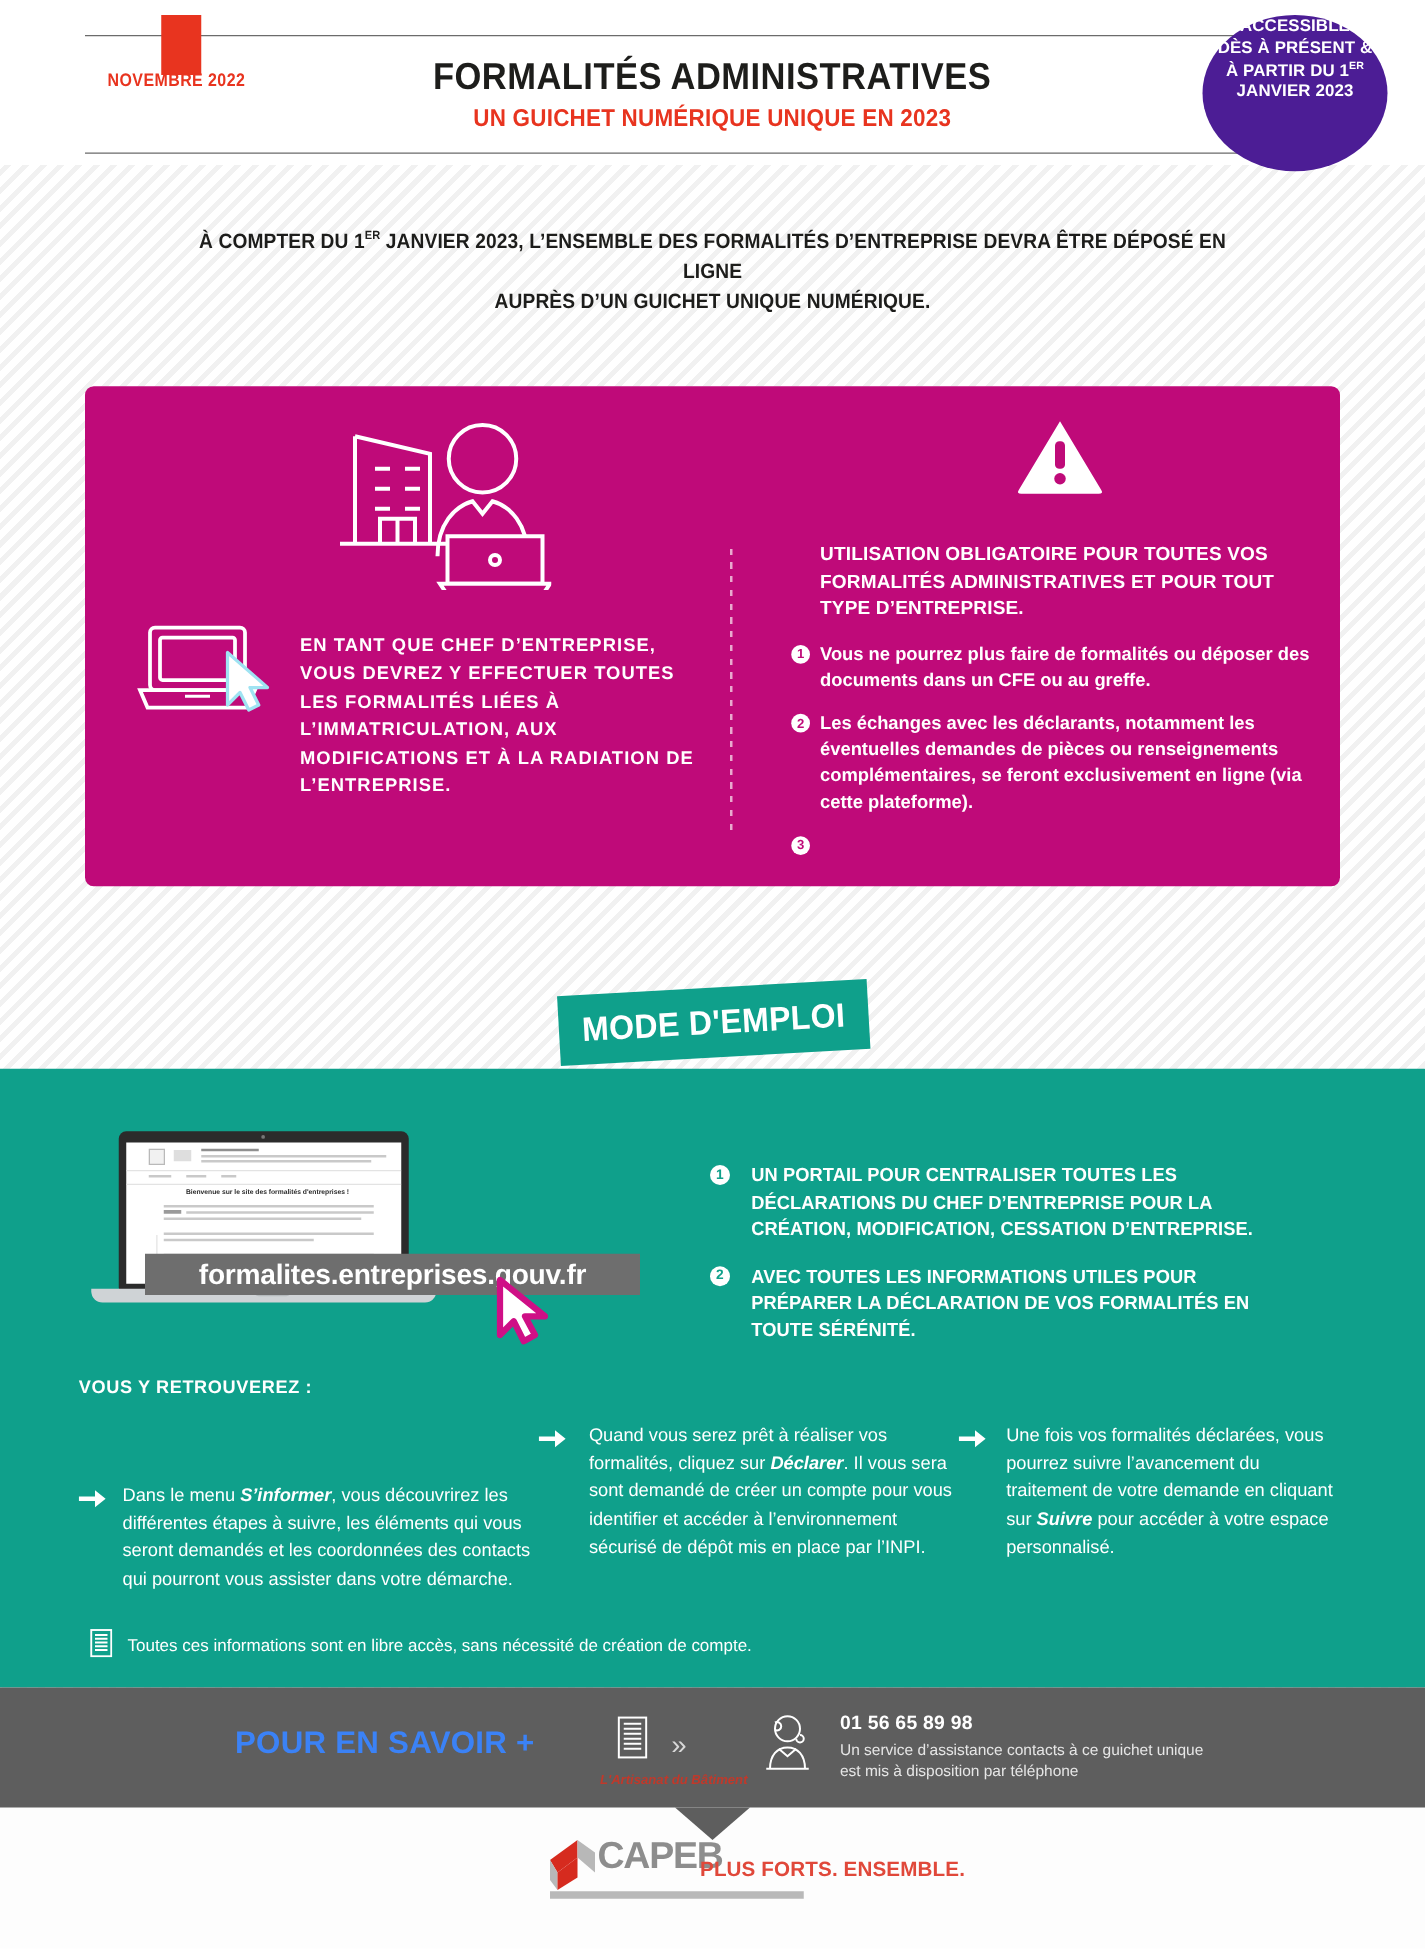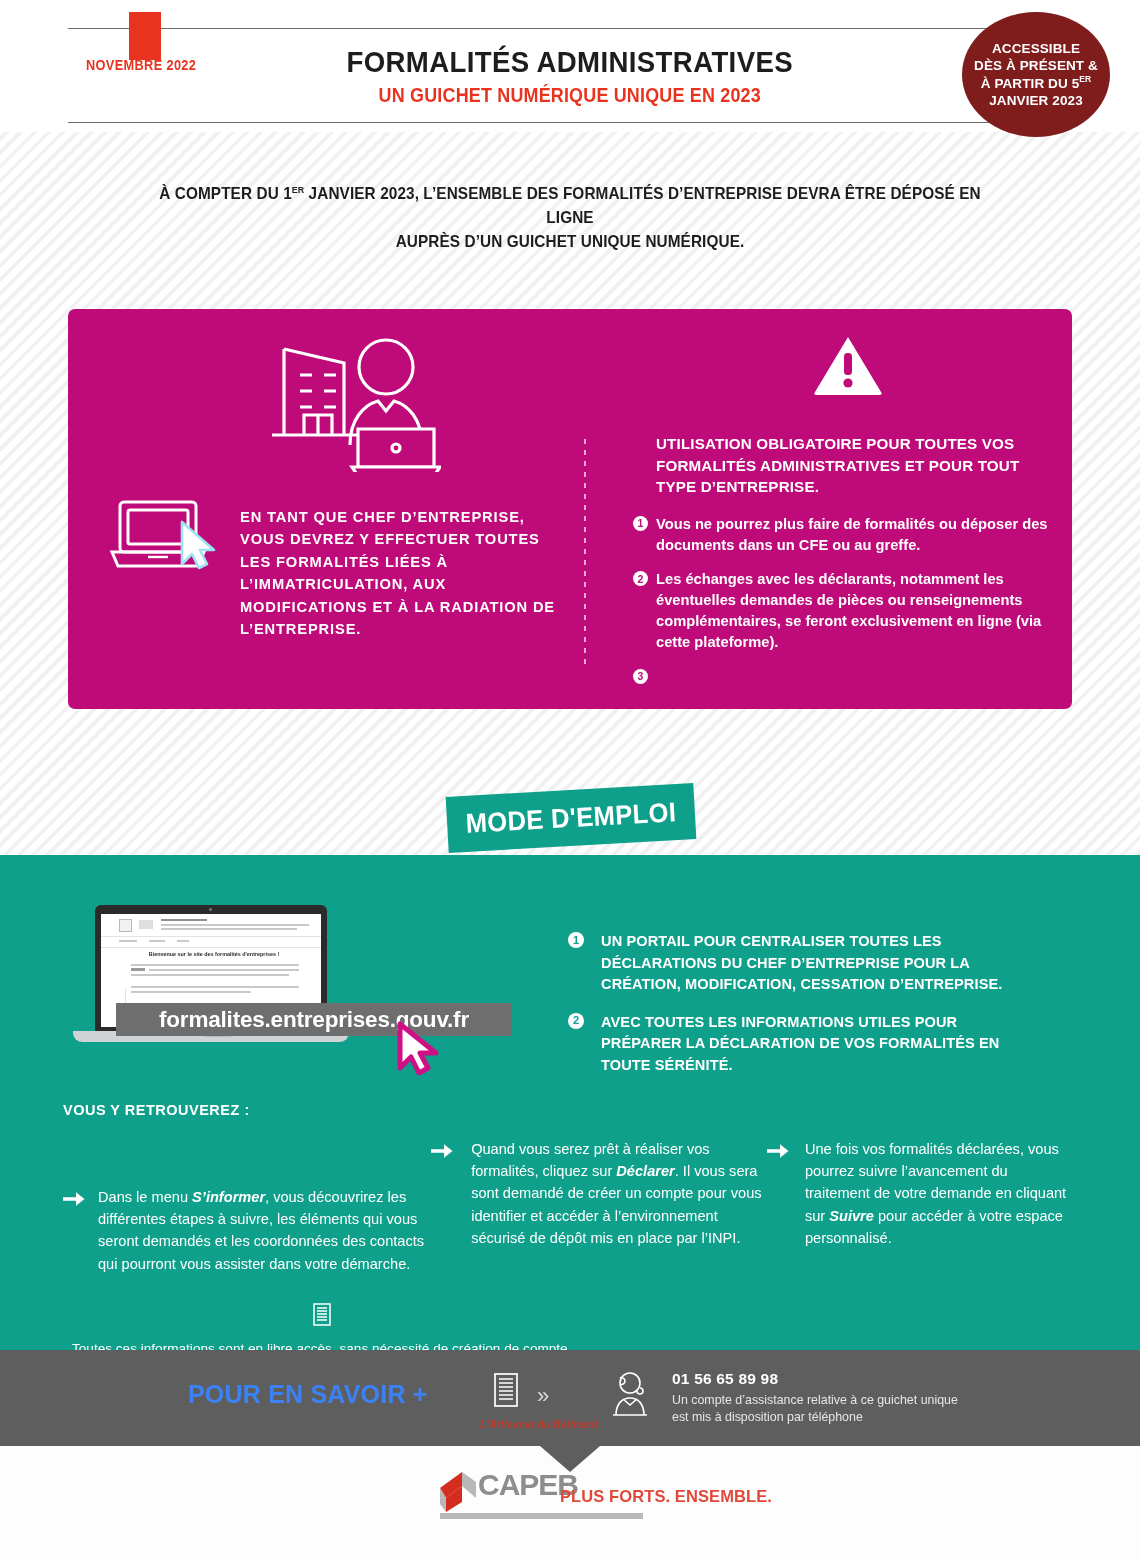--- a/index.html
+++ b/index.html
@@ -27,21 +27,21 @@
   .redsq{position:absolute;left:129px;top:12px;width:32px;height:48px;background:#e8341f;}
   .hdate{position:absolute;left:86px;top:57px;font-size:14.5px;letter-spacing:.4px;
      color:#e8341f;font-weight:700;font-stretch:condensed;transform:scaleX(.88);transform-origin:left top;}
   .htitle{position:absolute;left:0;top:45px;width:1140px;text-align:center;
      font-size:30px;font-weight:800;letter-spacing:.4px;color:#1d1d1b;}
   .htitle span{display:inline-block;transform:scaleX(.92);}
   .hsub{position:absolute;left:0;top:84px;width:1140px;text-align:center;
      font-size:19.5px;font-weight:700;letter-spacing:.2px;color:#e8341f;}
   .hsub span{display:inline-block;transform:scaleX(.92);}
   .badge{position:absolute;left:962px;top:12px;width:148px;height:125px;border-radius:50%;
-     background:#7f1d1d;color:#fff;display:flex;align-items:center;justify-content:center;}
+     background:#4c1d95;color:#fff;display:flex;justify-content:center;}
   .badge .bt{font-size:13.5px;font-weight:800;line-height:1.28;text-align:center;letter-spacing:.1px;}
   .badge sup{font-size:8.5px;vertical-align:super;}
 
   
   .intro{position:absolute;left:120px;top:182px;width:900px;text-align:center;
      font-size:16.5px;font-weight:700;color:#1d1d1b;line-height:1.45;letter-spacing:.1px;}
   .intro span.l{display:block;transform:scaleX(.93);}
   .intro sup{font-size:9.5px;vertical-align:super;}
 
   
@@ -104,21 +104,21 @@
   
   .vyr{position:absolute;left:63px;top:1102px;color:#fff;font-size:14.5px;font-weight:700;letter-spacing:.5px;}
   .cols{position:absolute;left:63px;top:1138px;width:1010px;display:flex;gap:0;}
   .col{position:relative;color:#fff;font-size:14.6px;line-height:1.52;font-weight:400;}
   .col.c1{width:355px;padding-left:35px;margin-top:48px;}
   .col.c2{width:320px;padding-left:40px;margin-left:5px;}
   .col.c3{width:290px;padding-left:38px;margin-left:0px;}
   .arrow{position:absolute;left:0;top:5px;}
   .col i{font-style:italic;font-weight:700;}
   .note{position:absolute;left:72px;top:1303px;display:flex;align-items:center;gap:12px;color:#fff;
-     font-size:13.6px;font-weight:400;flex-direction:column;}
+     font-size:13.6px;font-weight:400;}
 
   
   .gray{position:absolute;left:0;top:1350px;width:1140px;height:96px;background:#5e5e5e;}
   .gray-tail{position:absolute;left:540px;top:1446px;width:0;height:0;
      border-left:30px solid transparent;border-right:30px solid transparent;border-top:26px solid #5e5e5e;}
   .pes{position:absolute;left:188px;top:1380px;color:#3b82f6;font-size:25px;font-weight:800;letter-spacing:.2px;}
   .doc-ic{position:absolute;left:494px;top:1373px;}
   .chev{position:absolute;left:537px;top:1383px;color:#d8d8d8;font-size:22px;font-weight:400;}
   .head-ic{position:absolute;left:608px;top:1371px;}
   .phone{position:absolute;left:672px;top:1370px;color:#fff;font-size:15.5px;font-weight:700;letter-spacing:.2px;}
@@ -142,21 +142,21 @@
     <div class="hrule top"></div>
     <div class="hrule bot"></div>
     <div class="redsq"></div>
     <div class="hdate">NOVEMBRE 2022</div>
     <div class="htitle"><span>FORMALITÉS ADMINISTRATIVES</span></div>
     <div class="hsub"><span>UN GUICHET NUMÉRIQUE UNIQUE EN 2023</span></div>
     <div class="badge">
       <div class="bt">
         <span>ACCESSIBLE</span><br>
         <span>DÈS À PRÉSENT &amp;</span><br>
-        <span>À PARTIR DU 5</span><sup>ER</sup><br>
+        <span>À PARTIR DU 1</span><sup>ER</sup><br>
         <span>JANVIER 2023</span>
       </div>
     </div>
   </div>
 
   <div class="intro">
     <span class="l"><span>À COMPTER DU 1</span><sup>ER</sup><span> JANVIER 2023, L’ENSEMBLE DES FORMALITÉS D’ENTREPRISE DEVRA ÊTRE DÉPOSÉ EN LIGNE</span></span>
     <span class="l">AUPRÈS D’UN GUICHET UNIQUE NUMÉRIQUE.</span>
   </div>
 
@@ -330,21 +330,21 @@
       <circle cx="22" cy="12" r="10"></circle>
       <path d="M12 13 a3.4 3.4 0 1 0 0 -6"></path>
       <path d="M29 20 a3 3 0 1 0 3 -3"></path>
       <path d="M8 44 C8 33 14 27 22 27 C30 27 36 33 36 44"></path>
       <path d="M15 28 L22 34 L29 28"></path>
       <path d="M5 44 h34"></path>
     </svg>
   </span>
   <div class="phone">01 56 65 89 98</div>
   <div class="phsub">
-    <span>Un compte d’assistance relative à ce guichet unique</span><br>
+    <span>Un service d’assistance contacts à ce guichet unique</span><br>
     <span>est mis à disposition par téléphone</span>
   </div>
 
   <span class="logo">
     <svg width="60" height="52" viewBox="0 0 60 52">
       <path d="M8 20 L30 4 L30 18 L14 30 Z" fill="#d62b1f"></path>
       <path d="M30 4 L44 14 L44 30 L30 18 Z" fill="#b8b8b8"></path>
       <path d="M8 20 L14 30 L14 44 L8 36 Z" fill="#b8b8b8"></path>
       <path d="M14 30 L30 18 L30 34 L14 44 Z" fill="#d62b1f"></path>
     </svg>

